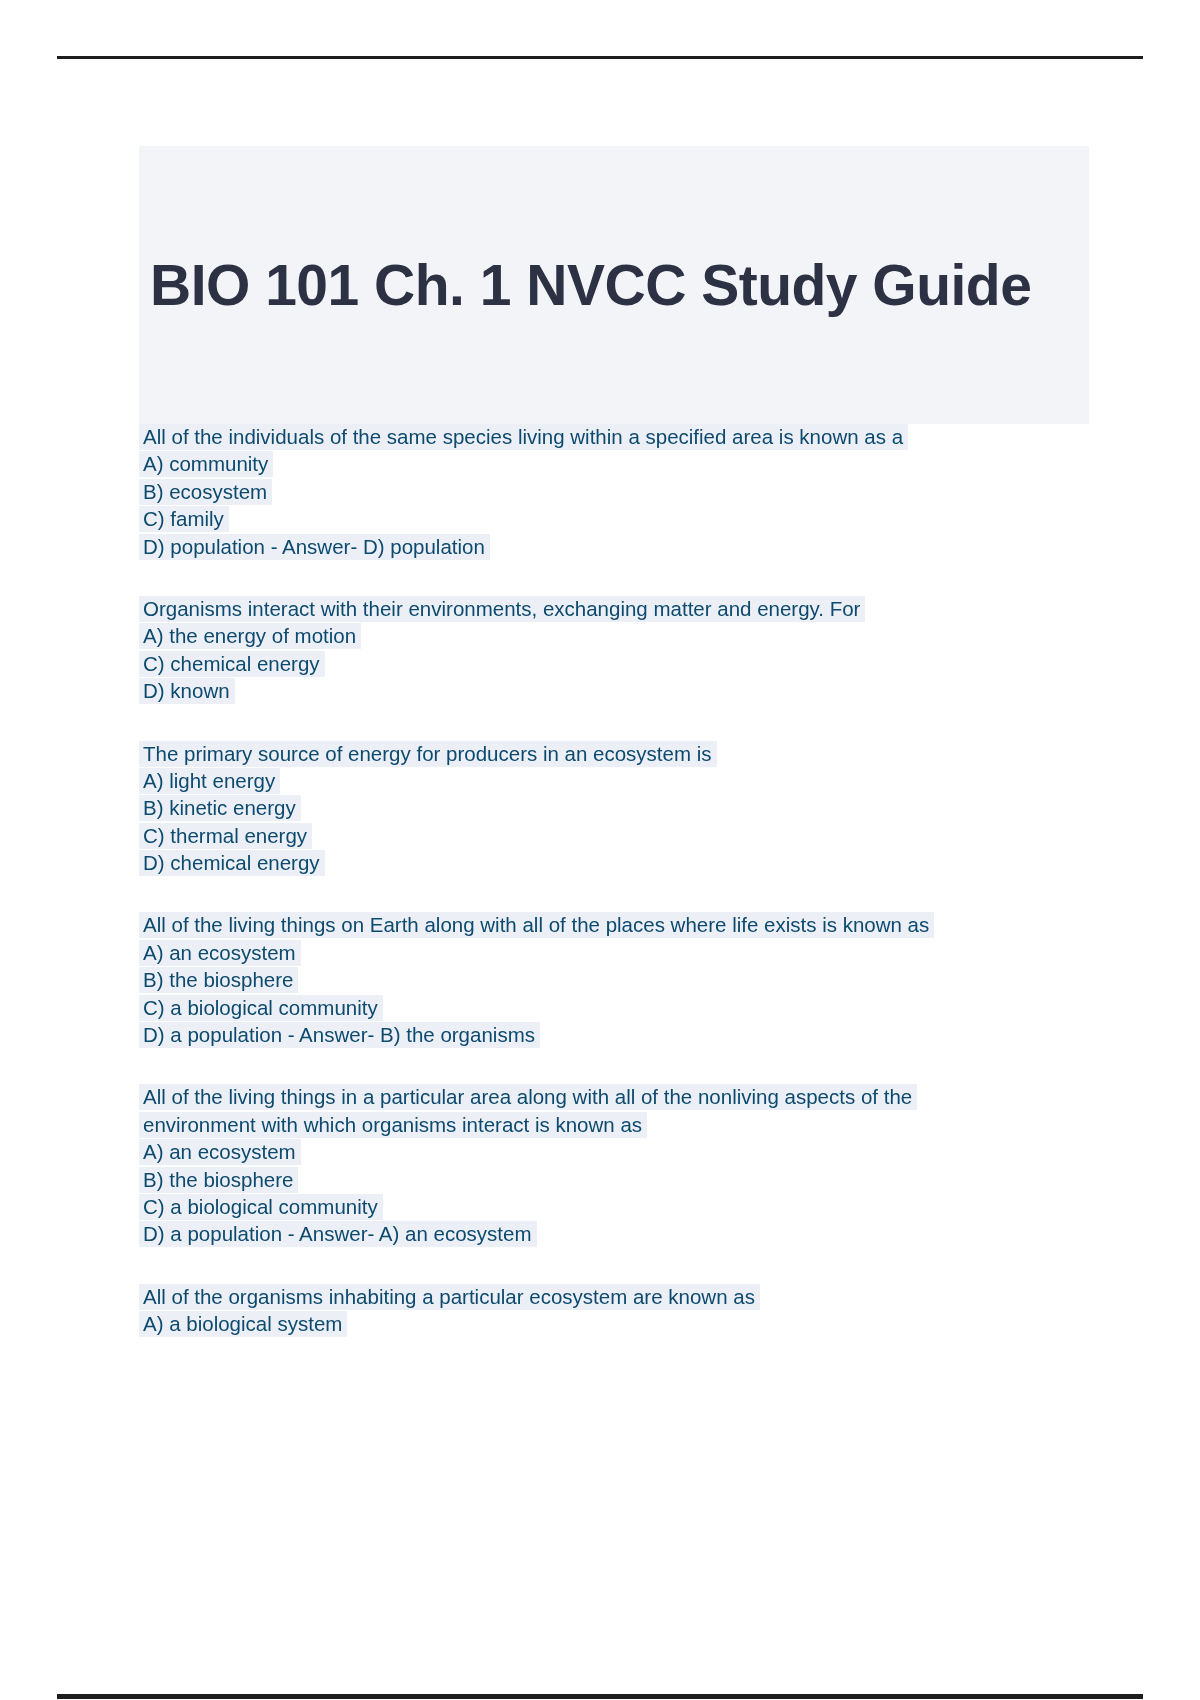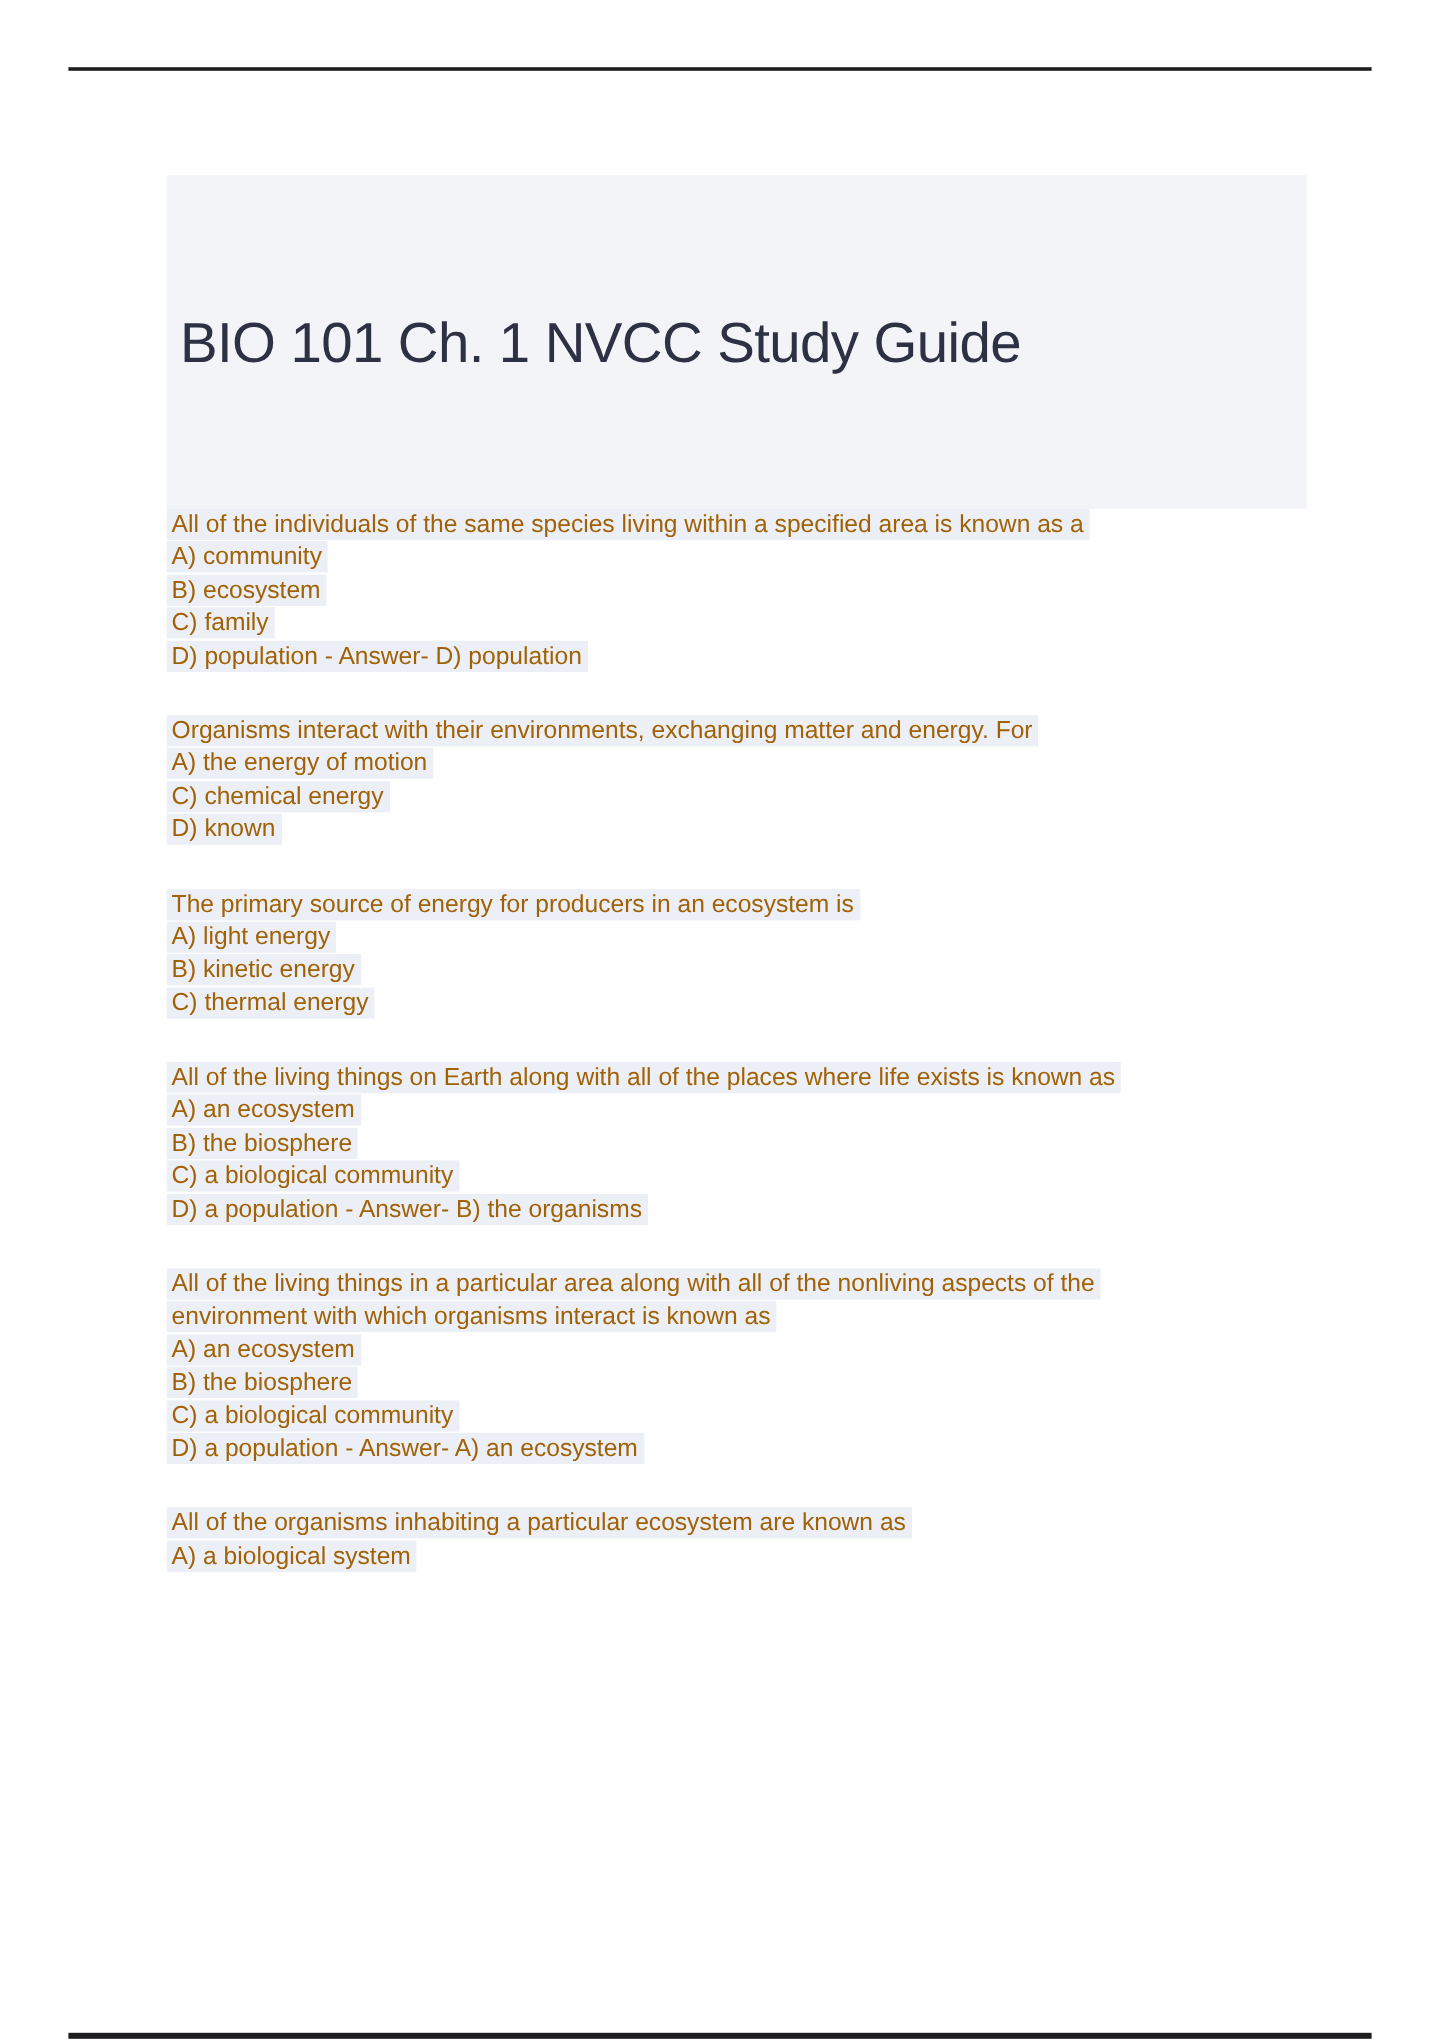--- a/index.html
+++ b/index.html
@@ -22,30 +22,30 @@
     position: absolute;
     left: 139px; top: 146px;
     width: 950px; height: 278px;
     background: #f3f4f8;
     display: flex;
     align-items: center;
   }
   .header-box h1 {
     margin: 0;
     padding-left: 11px;
-    font-size: 47px;
-    font-weight: normal;
+    font-size: 57px;
+    font-weight: bold;
     letter-spacing: -0.5px;
     color: #2c3143;
   }
   .body-text {
     position: absolute;
     left: 143px; top: 423px;
     width: 1015px;
-    color: #a16207;
+    color: #0c4a6e;
     font-size: 20.5px;
     line-height: 27.4px;
   }
   .question { margin: 0 0 35px 0; }
   .line { height: 27.4px; white-space: nowrap; }
   .line span {
     background: #edeff6;
     padding: 1px 5px 2px 4px;
     margin-left: -4px;
   }
@@ -71,20 +71,21 @@
       <div class="line"><span>Organisms interact with their environments, exchanging matter and energy. For</span></div>
       <div class="line"><span>A) the energy of motion</span></div>
       <div class="line"><span>C) chemical energy</span></div>
       <div class="line"><span>D) known</span></div>
     </div>
     <div class="question">
       <div class="line"><span>The primary source of energy for producers in an ecosystem is</span></div>
       <div class="line"><span>A) light energy</span></div>
       <div class="line"><span>B) kinetic energy</span></div>
       <div class="line"><span>C) thermal energy</span></div>
+      <div class="line"><span>D) chemical energy</span></div>
     </div>
     <div class="question">
       <div class="line"><span>All of the living things on Earth along with all of the places where life exists is known as</span></div>
       <div class="line"><span>A) an ecosystem</span></div>
       <div class="line"><span>B) the biosphere</span></div>
       <div class="line"><span>C) a biological community</span></div>
       <div class="line"><span>D) a population - Answer- B) the organisms</span></div>
     </div>
     <div class="question">
       <div class="line"><span>All of the living things in a particular area along with all of the nonliving aspects of the</span></div>

